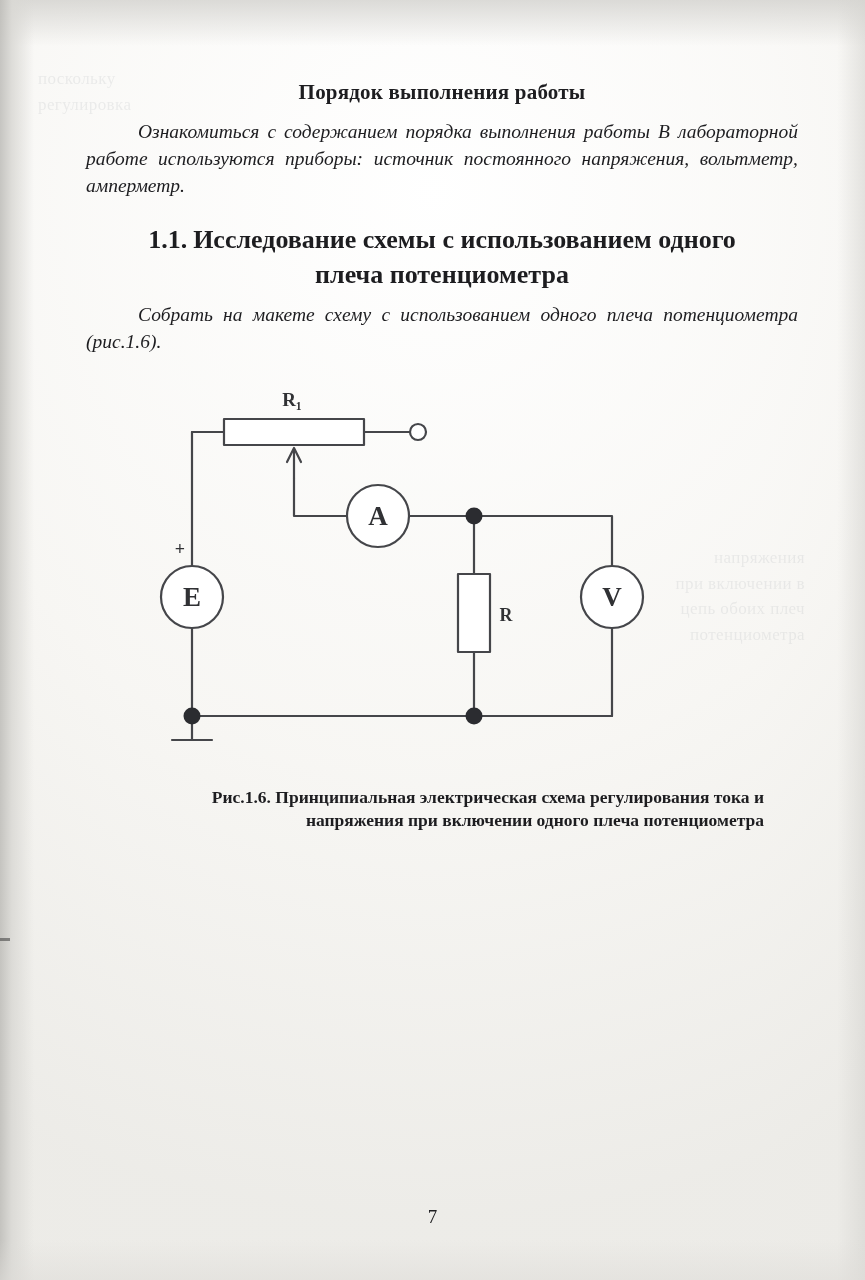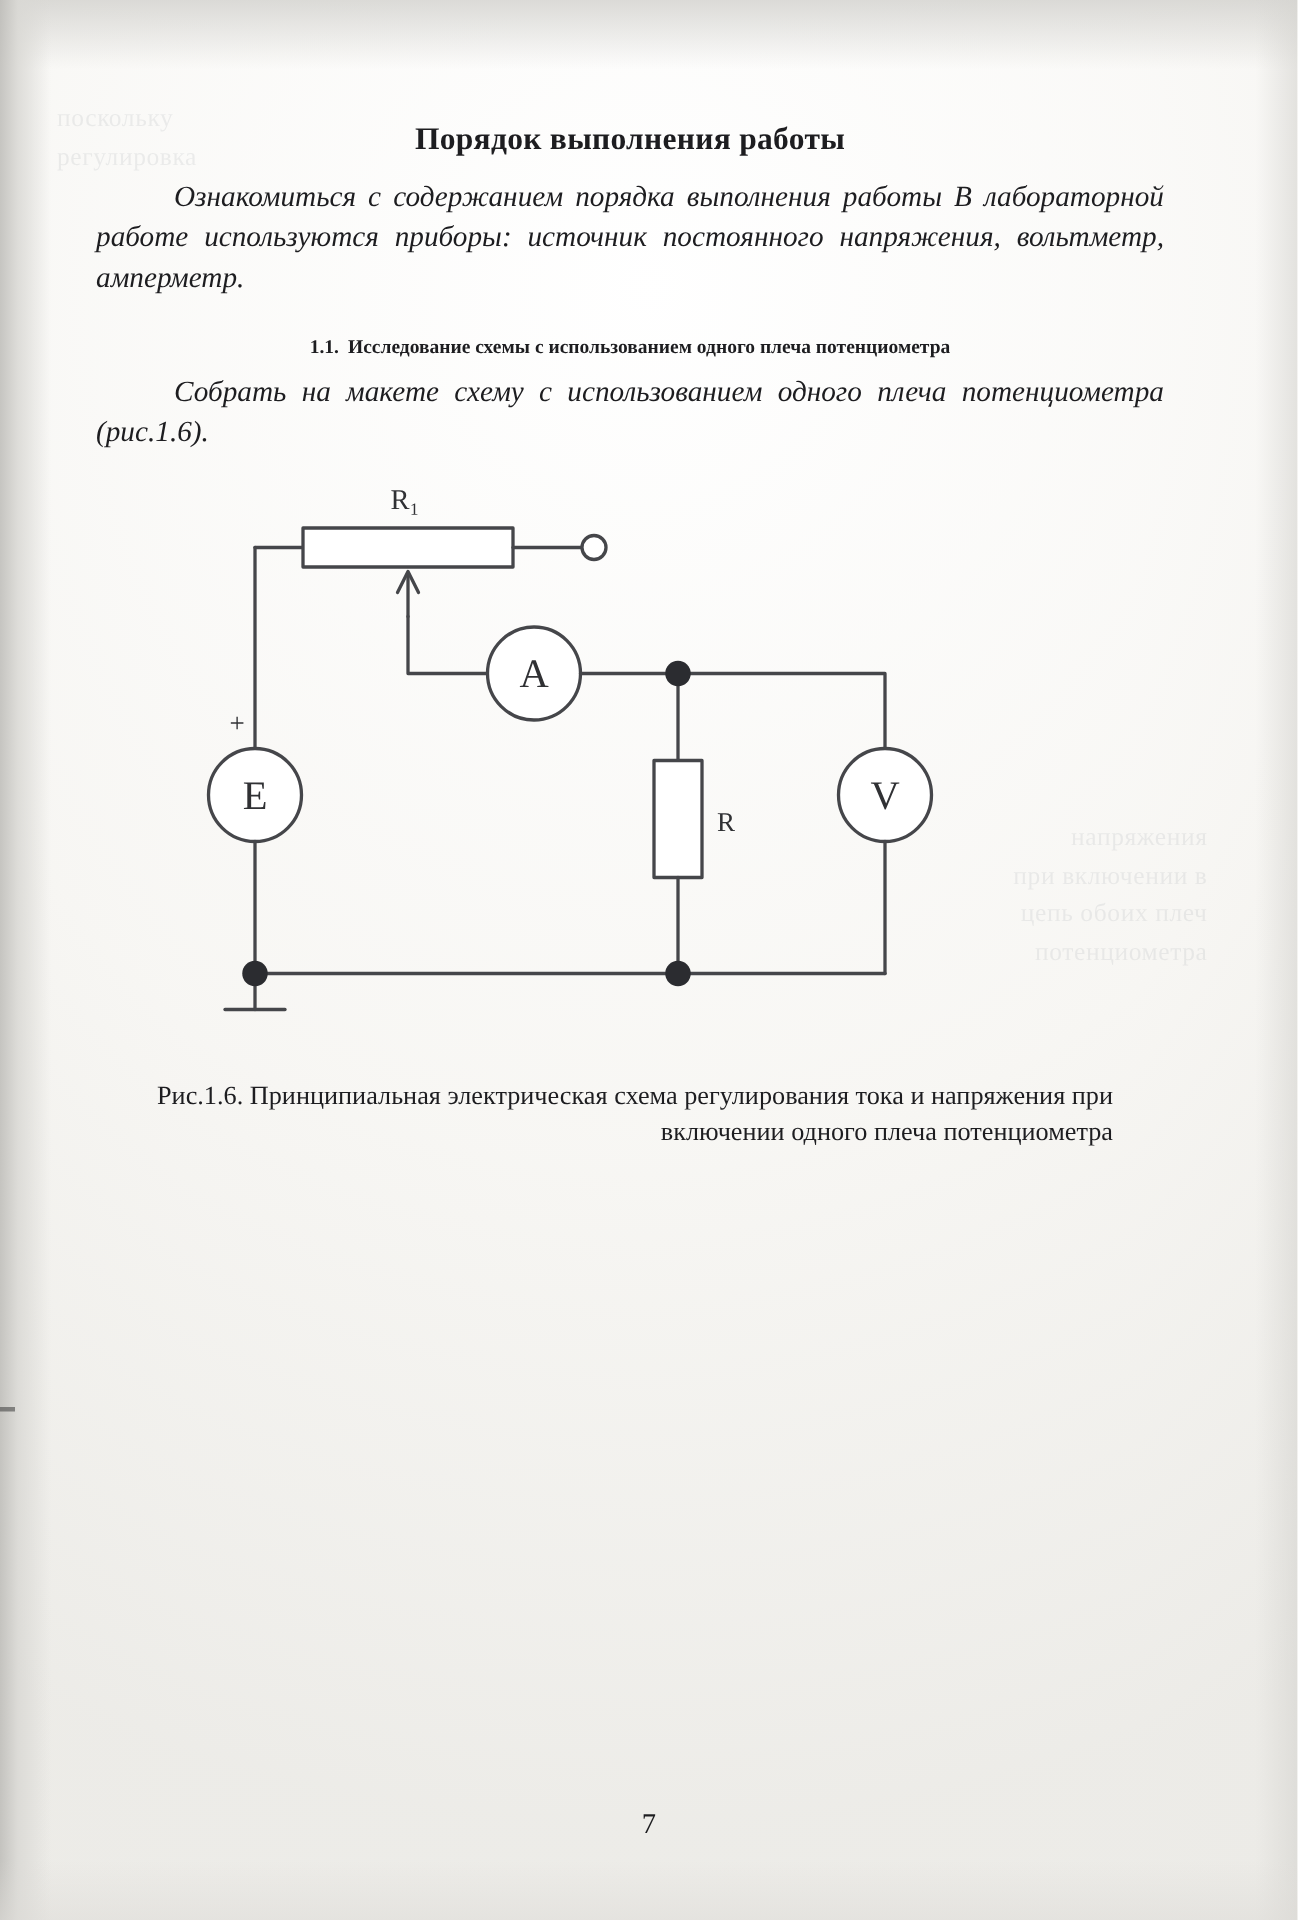--- a/index.html
+++ b/index.html
@@ -56,21 +56,21 @@
     position: absolute;
     left: 0;
     width: 10px;
     height: 3px;
     background: #3a3a3a;
     opacity: .55;
   }
 
   .content {
     position: absolute;
-    left: 64px;
+    left: 86px;
     top: 62px;
     width: 712px;
   }
 
   h1.doc-title {
     font-size: 21px;
     font-weight: bold;
     text-align: center;
     margin: 18px 0 14px 0;
     letter-spacing: .2px;
@@ -79,31 +79,32 @@
   p.body-text {
     font-size: 19.5px;
     line-height: 1.38;
     margin: 0 0 6px 0;
     text-align: justify;
     text-indent: 52px;
     font-style: italic;
   }
 
   h2.section-title {
-    font-size: 13px;
+    font-size: 26px;
     font-weight: bold;
     text-align: center;
     margin: 22px 40px 10px 40px;
     line-height: 1.35;
   }
   h2.section-title .num { margin-right: 6px; }
 
   .figure {
-    margin: 22px 0 0 0;
+    margin: 36px 0 0 0;
     position: relative;
+    font-weight: bold;
   }
   .figure svg { display: block; margin: 0 auto; }
 
   p.caption {
     font-size: 17.5px;
     line-height: 1.35;
     text-align: right;
     margin: 14px 34px 0 34px;
     text-indent: 0;
   }

